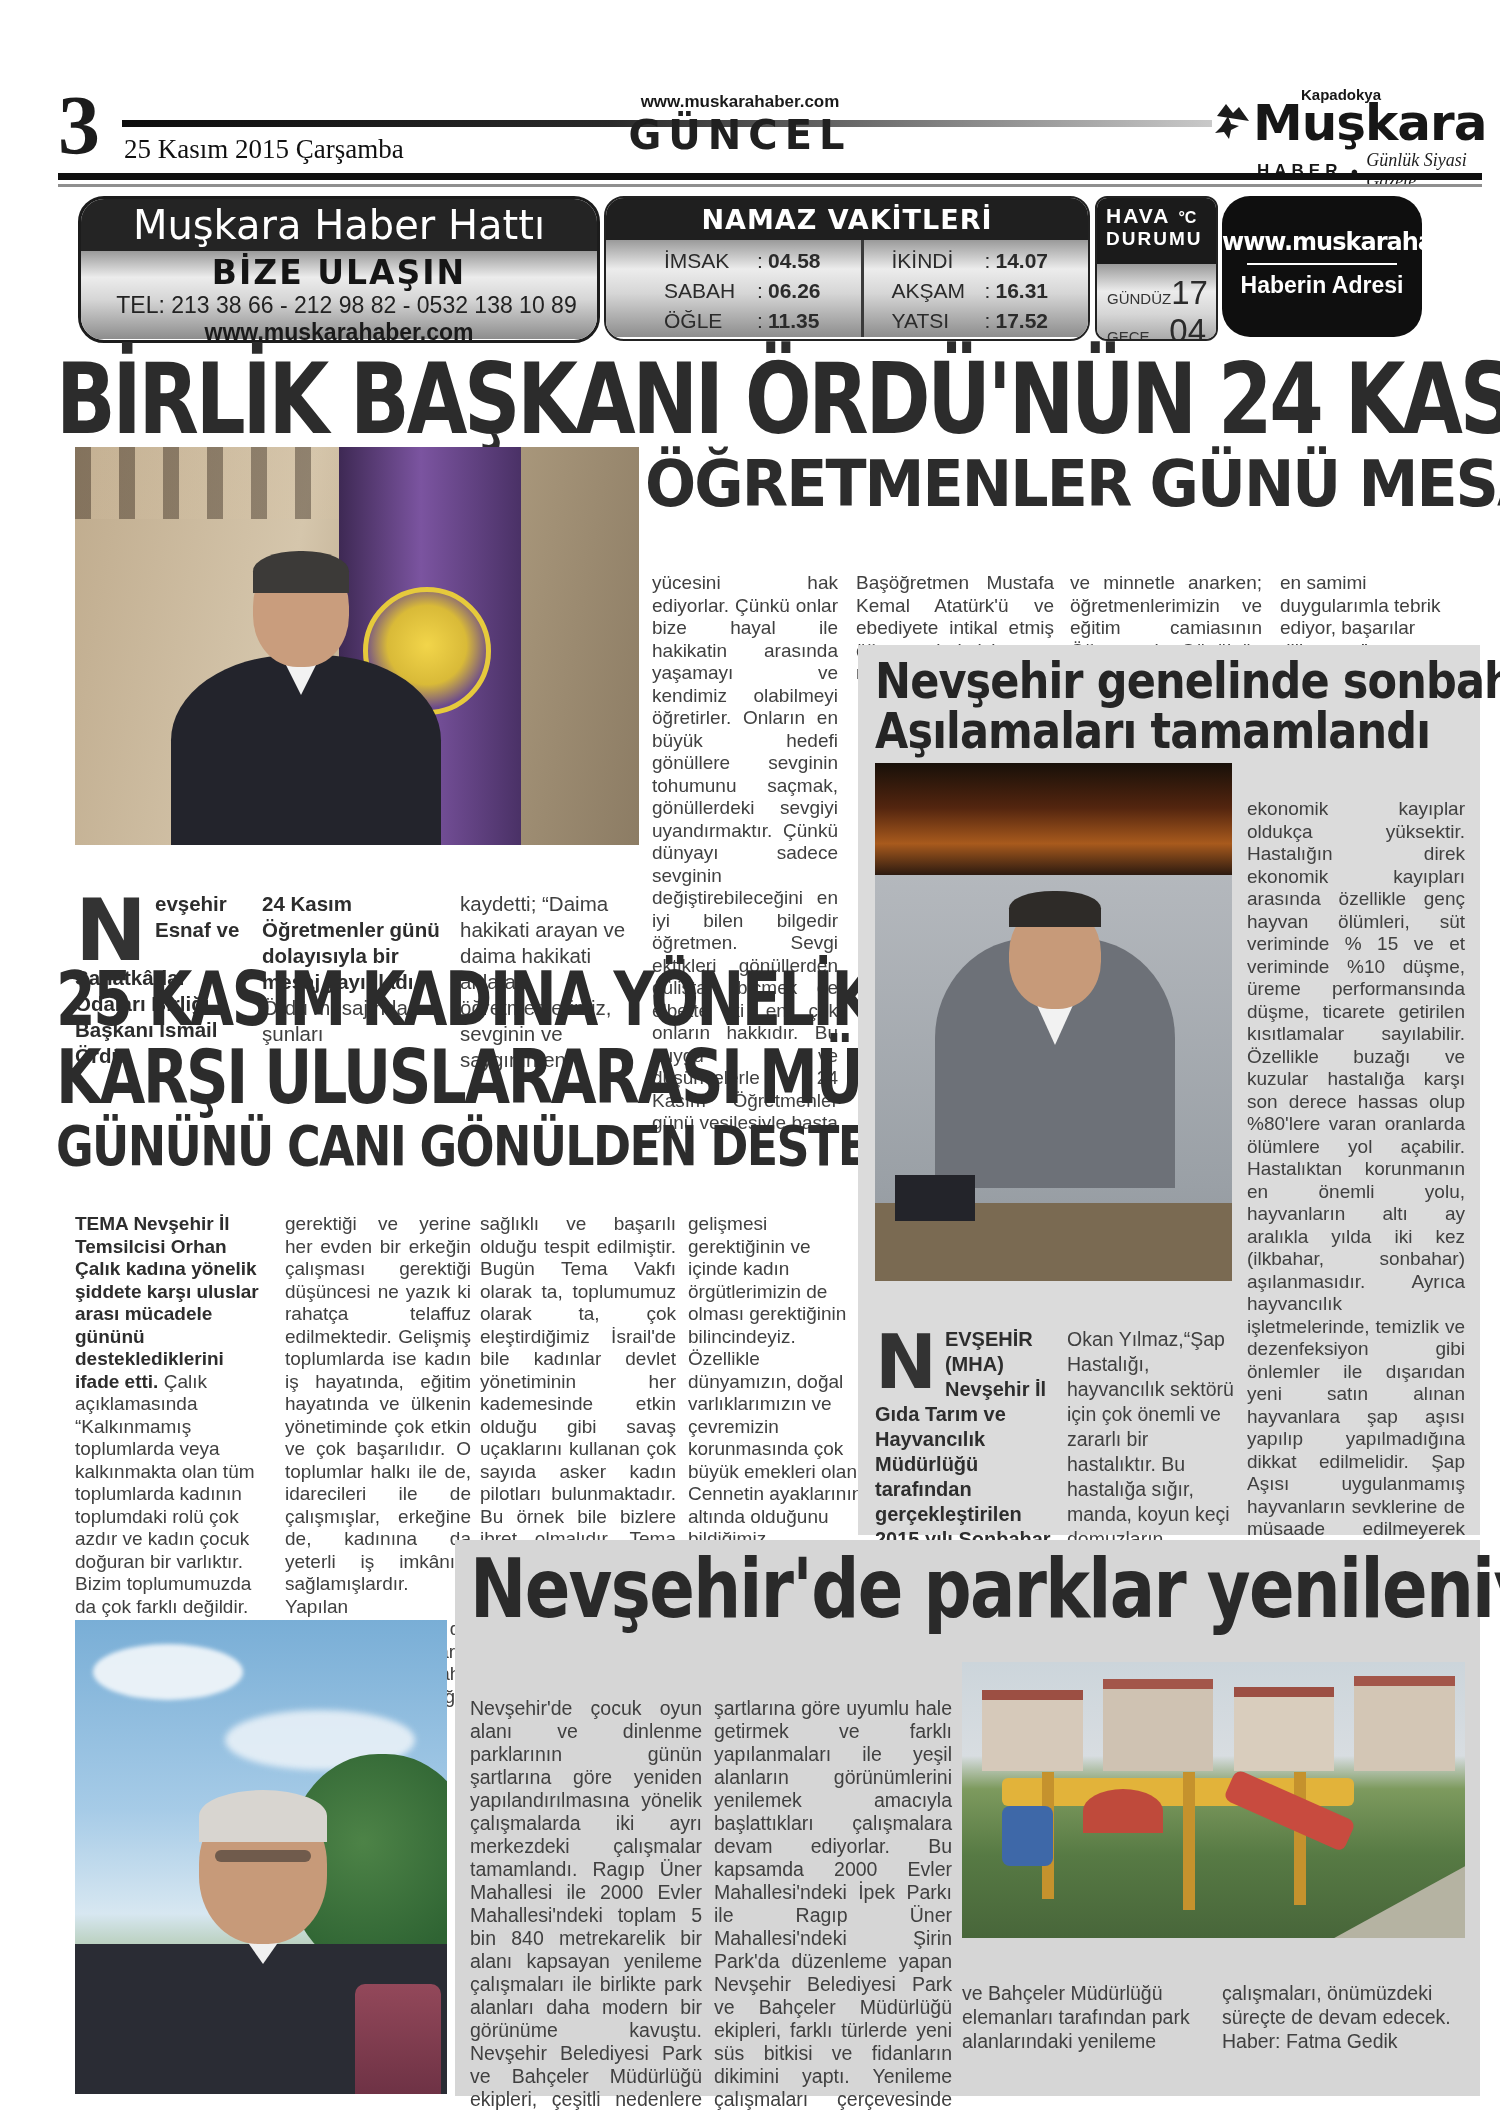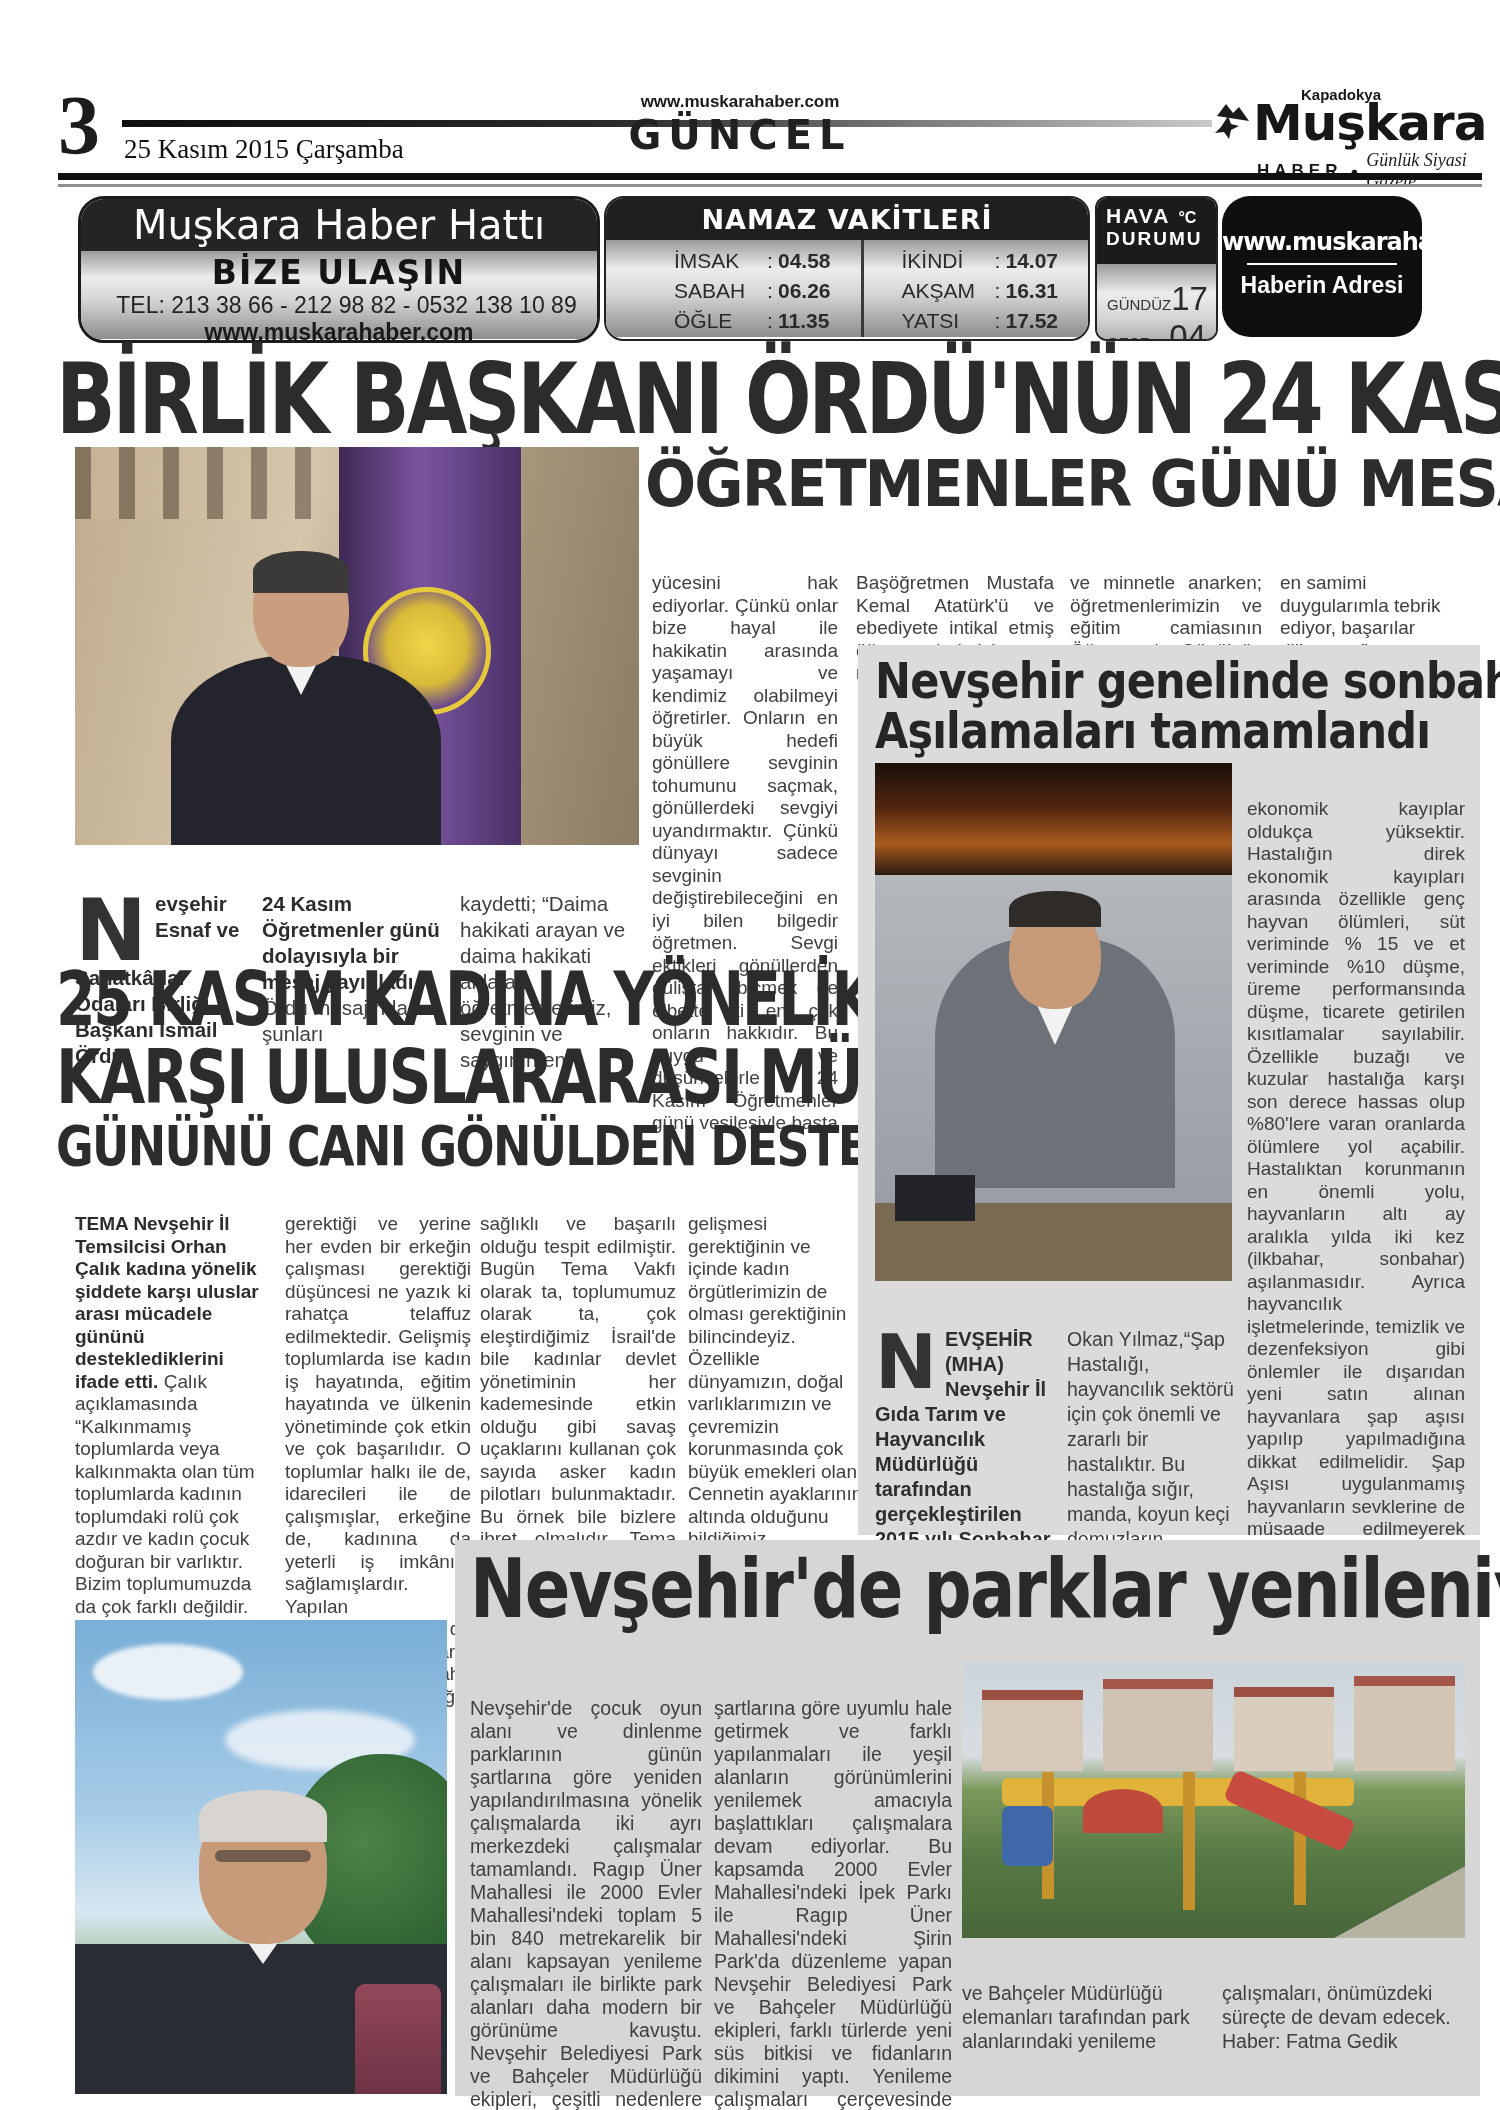--- a/index.html
+++ b/index.html
@@ -11,21 +11,21 @@
         transform-origin:0 0;color:#2c2c2c;line-height:1;}
   .col{position:absolute;text-align:justify;color:#404040;font-size:19px;line-height:22.5px;margin-top:35px;}
   .bold{font-weight:700;color:#2d2d2d;}
   .dropcap{float:left;font-size:86px;line-height:70px;font-weight:800;padding:4px 8px 0 0;color:#333;
            font-family:"DejaVu Sans", sans-serif;}
   .dropcap.small{font-size:74px;line-height:62px;}
   
   .silver{background:linear-gradient(180deg,#9a9a9a 0%,#ececec 30%,#d6d6d6 55%,#8d8d8d 100%);}
   .boxblackbar{background:#1f1f1f;color:#fff;text-align:center;}
   .prayer-row{display:flex;align-items:baseline;font-size:21px;color:#2b2b2b;line-height:30px;}
-  .prayer-row .lab{width:88px;text-align:left;margin-left:10px;}
+  .prayer-row .lab{width:88px;text-align:left;}
   .prayer-row .colon{width:16px;text-align:center;}
   .prayer-row .val{font-weight:700;}
   .wrow{display:flex;justify-content:space-between;align-items:baseline;padding:0 10px;}
   .wrow .wl{font-size:15px;color:#333;}
   .wrow .wv{font-size:33px;color:#2a2a2a;}
   
   .ph{position:absolute;overflow:hidden;}
   .ph *{position:absolute;}
   .gray-panel{position:absolute;background:#dbdbdb;}
 </style>
@@ -116,21 +116,21 @@
   </div>
 
   <div class="abs" style="left:1095px;top:196px;width:119px;height:141px;border-radius:12px;overflow:hidden;border:2px solid #222;">
     <div style="height:60px;background:#1b1b1b;color:#fff;padding:6px 0 0 9px;">
       <div style="display:flex;align-items:baseline;gap:8px;">
         <span style="font-size:21px;font-weight:800;letter-spacing:2px;">HAVA</span>
         <span style="font-size:16px;font-weight:700;">°C</span>
       </div>
       <div style="font-size:19px;font-weight:800;letter-spacing:2px;">DURUMU</div>
     </div>
-    <div class="silver" style="height:81px;padding-top:16px;">
+    <div class="silver" style="height:81px;padding-top:10px;">
       <div class="wrow">
         <span class="wl">GÜNDÜZ</span>
         <span class="wv">17</span>
       </div>
       <div class="wrow">
         <span class="wl">GECE</span>
         <span class="wv">04</span>
       </div>
     </div>
   </div>

